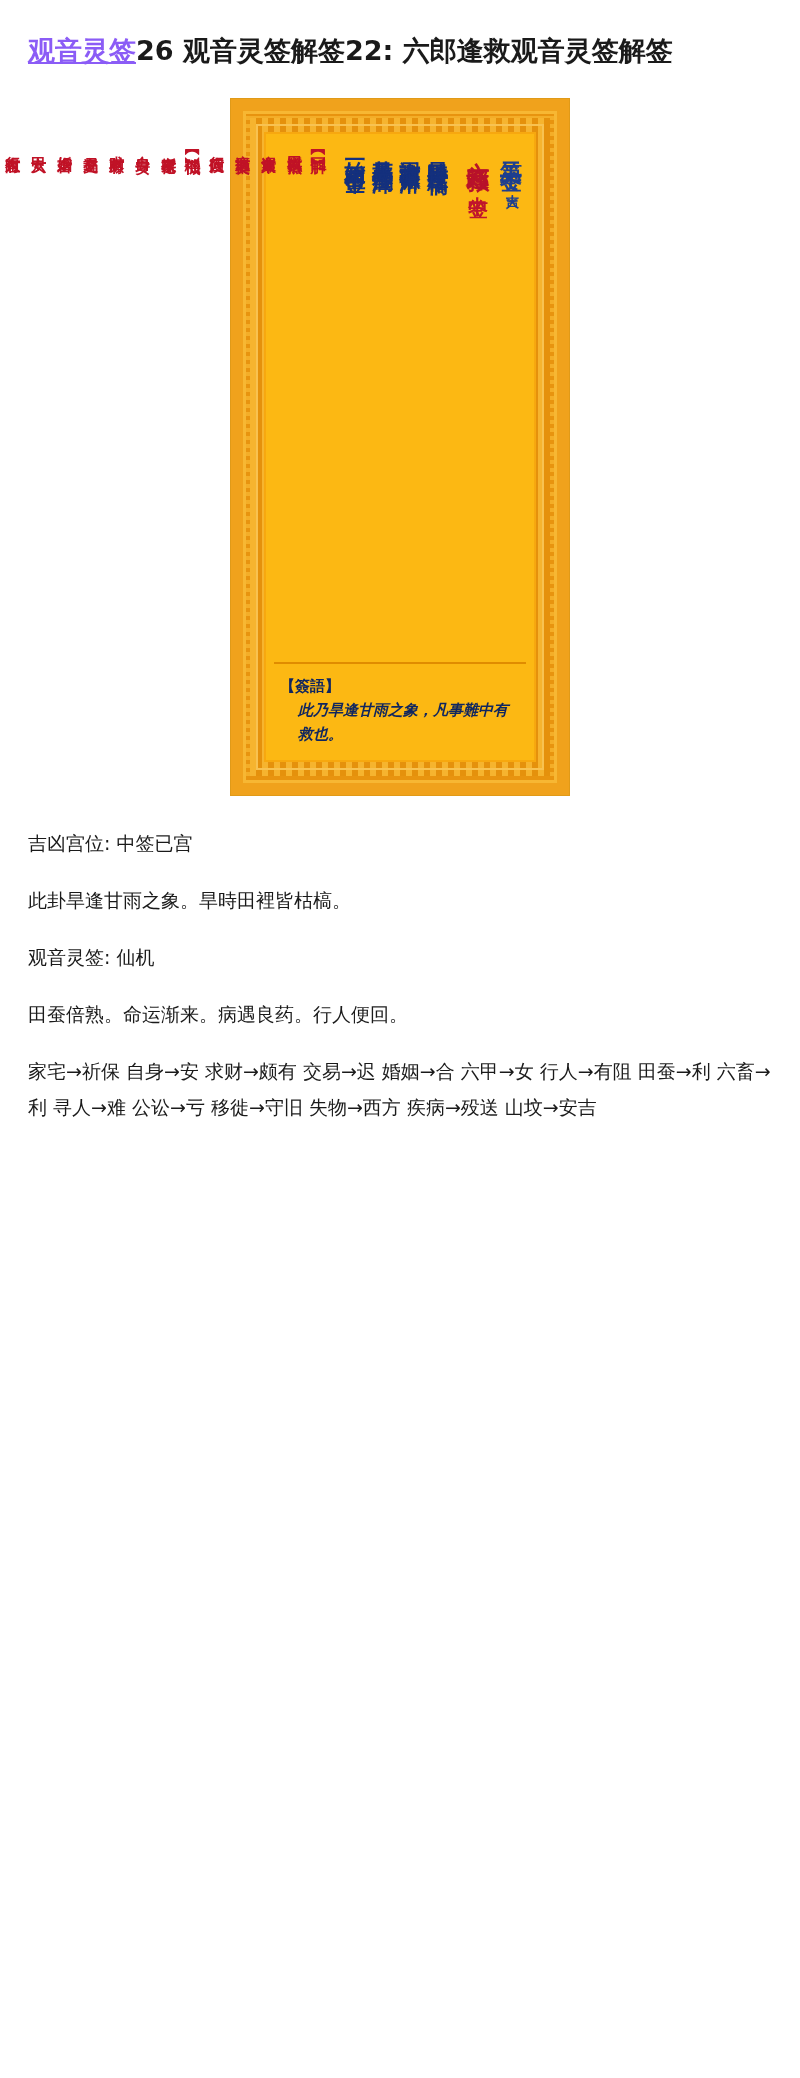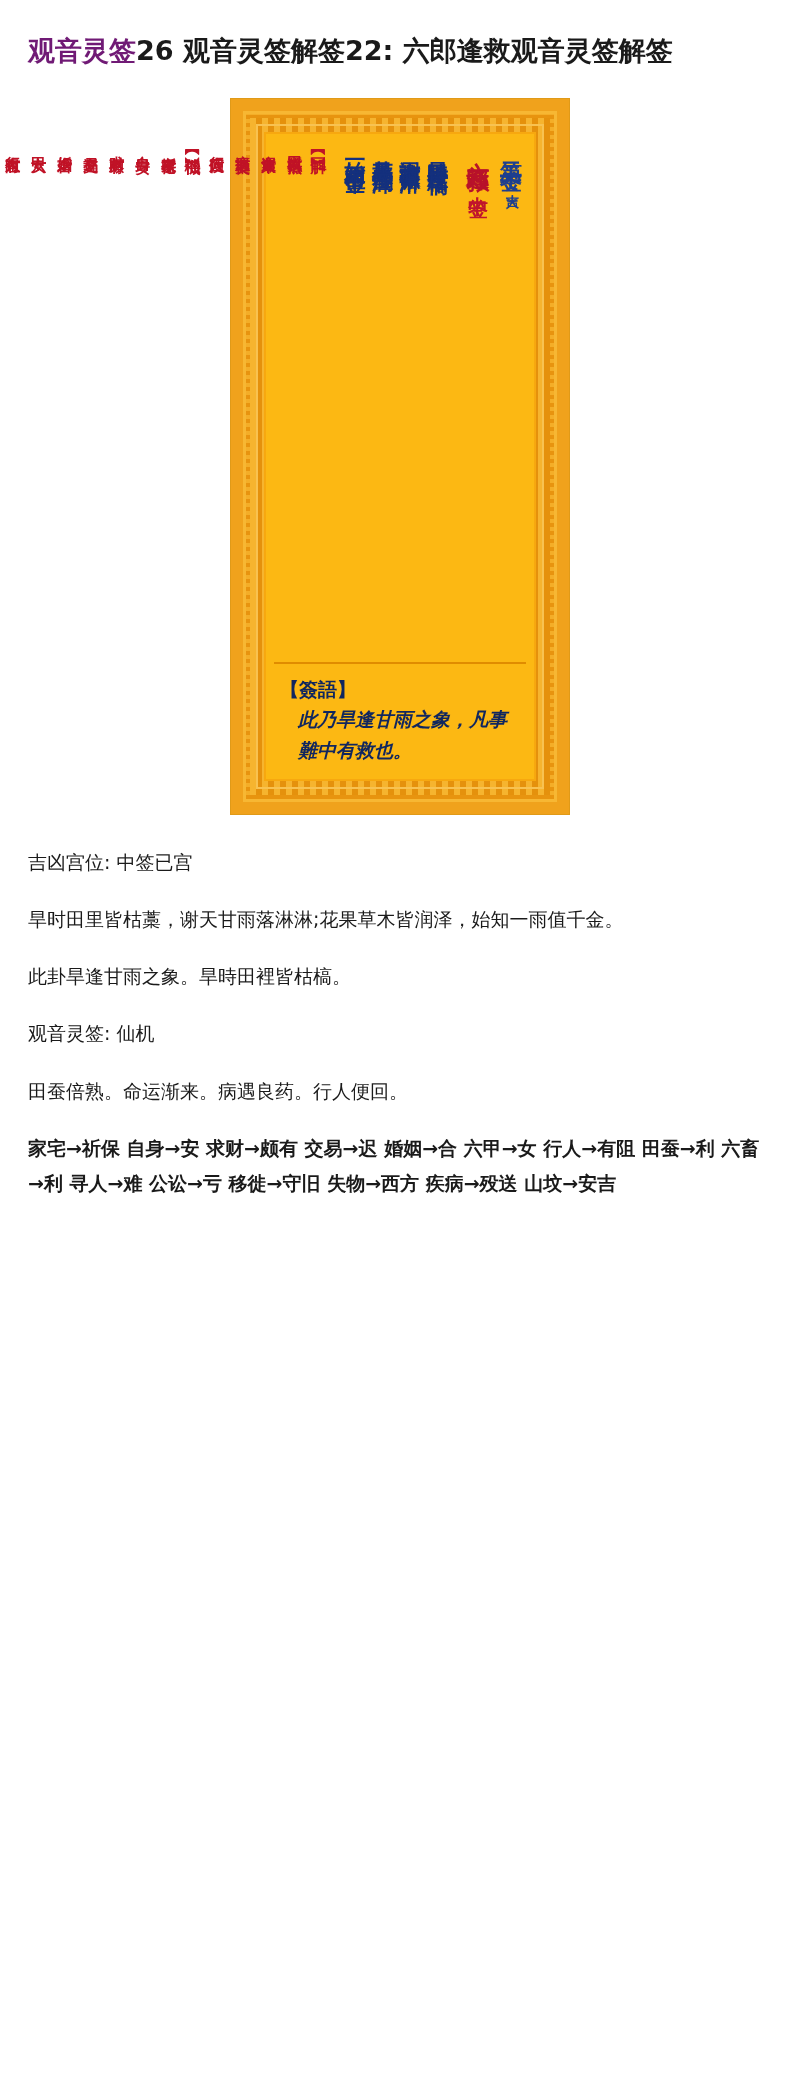--- a/index.html
+++ b/index.html
@@ -20,21 +20,22 @@
   }
   .title {
     font-size: 27px;
     font-weight: bold;
     line-height: 1.55;
     color: #1a1a1a;
     margin: 0 0 26px 0;
     letter-spacing: 0px;
   }
   .title .link {
-    color: #701a75;
+    color: #8b5cf6;
+    text-decoration: underline;
   }
 
   
   .card-wrap {
     display: flex;
     justify-content: center;
     margin: 10px 0 30px 0;
   }
   .card {
     width: 340px;
@@ -138,36 +139,36 @@
   }
   .divider-v {
     width: 2px;
     align-self: stretch;
     background: #e08c00;
     margin: 0 6px;
   }
   .note {
     font-family: "DejaVu Serif", "Liberation Serif", serif;
     color: #10265f;
-    font-size: 19px;
+    font-size: 15px;
     line-height: 1.6;
     padding: 10px 6px 4px 6px;
     font-weight: bold;
   }
   .note .label { display: block; }
   .note .text { display: block; padding-left: 18px; font-style: italic; }
 
   
   .para {
     font-size: 19px;
     line-height: 1.85;
     margin: 0 0 22px 0;
     color: #1a1a1a;
   }
-  .para:last-child { margin-bottom: 0; font-weight: bold; }
+  .para:last-child { margin-bottom: 0; }
 </style>
 </head>
 <body>
 
 <div class="page">
 
   <h1 class="title"><span class="link">观音灵签</span><span>26 观音灵签解签22: 六郎逢救观音灵签解签</span></h1>
 
   <div class="card-wrap">
     <div class="card">
@@ -224,21 +225,20 @@
             </div>
 
           </div>
         </div>
       </div>
     </div>
   </div>
 
   <p class="para"><span>吉凶宫位:</span><span> 中签已宫</span></p>
 
-  <p class="para">旱时田里皆枯藁，谢天甘雨落淋淋;花果草木皆润泽，始知一雨值千金。</p>
 
 
   <p class="para">此卦旱逢甘雨之象。旱時田裡皆枯槁。</p>
 
 
   <p class="para"><span>观音灵签:</span><span> 仙机</span></p>
 
   <p class="para">田蚕倍熟。命运渐来。病遇良药。行人便回。</p>
 
   <p class="para">家宅→祈保 自身→安 求财→颇有 交易→迟 婚姻→合 六甲→女 行人→有阻 田蚕→利 六畜→利 寻人→难 公讼→亏 移徙→守旧 失物→西方 疾病→殁送 山坟→安吉</p>

